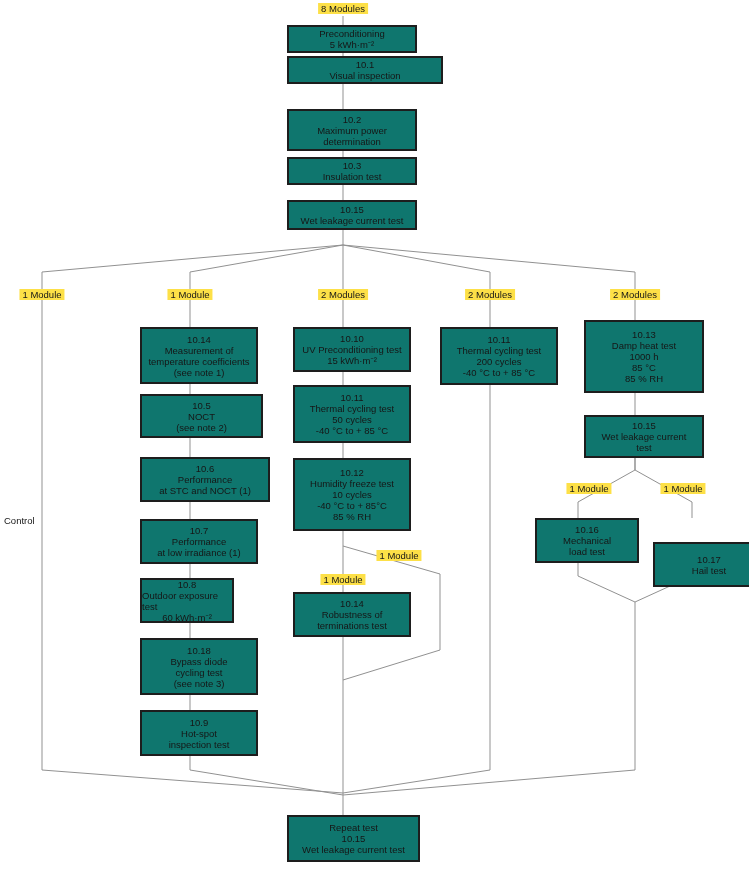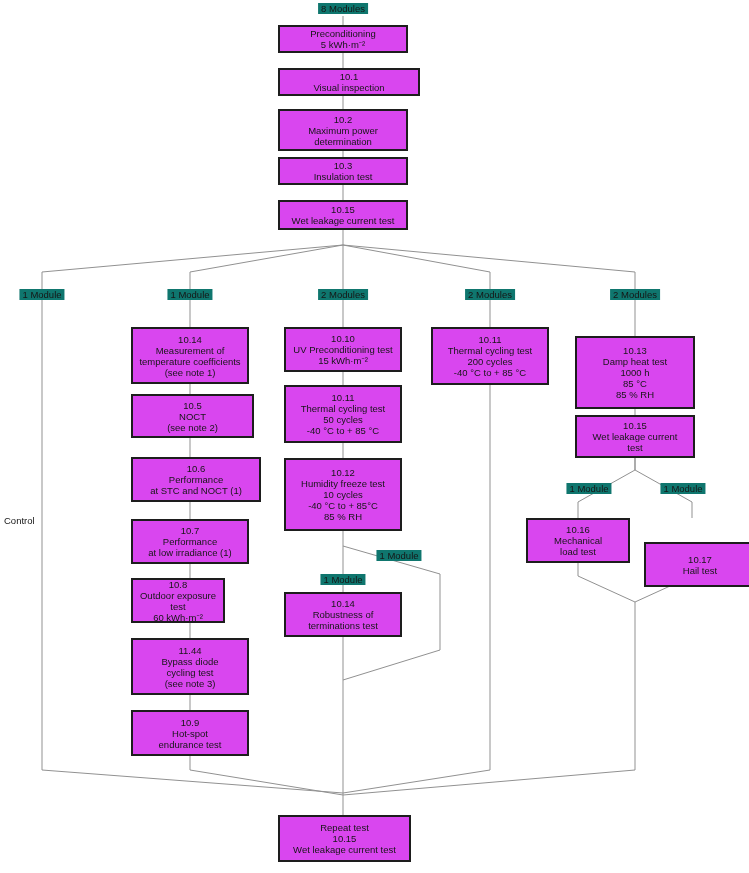--- a/index.html
+++ b/index.html
@@ -1,23 +1,23 @@
 <!DOCTYPE html>
 <html><head>
 <meta charset="utf-8">
 <style>
   html,body{margin:0;padding:0;background:#ffffff;}
   #page{position:relative;width:749px;height:873px;background:#ffffff;overflow:hidden;
         font-family:"Liberation Sans",sans-serif;color:#161616;}
   #wires{position:absolute;left:0;top:0;width:749px;height:873px;}
-  .box{position:absolute;box-sizing:border-box;border:2px solid #1d1d1d;background:#d946ef;
+  .box{position:absolute;box-sizing:border-box;border:2px solid #1d1d1d;background:#0f766e;
        display:flex;flex-direction:column;align-items:center;justify-content:center;
-       text-align:center;font-size:9.5px;line-height:11px;color:#161616;}
+       font-size:9.5px;line-height:11px;color:#161616;margin-left:9px;}
   .lbl{position:absolute;font-size:9.5px;line-height:11px;color:#161616;white-space:nowrap;}
-  .ctr{transform:translateX(-50%);background:#0f766e;padding:0 3px;}
+  .ctr{transform:translateX(-50%);background:#fde047;padding:0 3px;}
   .footer{white-space:pre;font-size:10px;margin-top:45px;}
 </style>
 </head>
 <body>
 
 <div id="page">
 
   <svg id="wires" viewBox="0 0 749 873" stroke="#919191" stroke-width="1" fill="none">
     <line x1="343" y1="16" x2="343" y2="245"></line>
     <line x1="343" y1="245" x2="42" y2="272"></line>
@@ -39,21 +39,21 @@
     <line x1="490" y1="770" x2="343" y2="793"></line>
     <line x1="635" y1="770" x2="343" y2="795"></line>
   </svg>
 
   <div class="lbl ctr" style="left:343px;top:3px;">8 Modules</div>
 
   <div class="box" style="left:278px;top:25px;width:130px;height:28px">
     <div>Preconditioning</div>
     <div>5 kWh·m⁻²</div>
   </div>
-  <div class="box" style="left:278px;top:68px;width:142px;height:28px">
+  <div class="box" style="left:278px;top:56px;width:156px;height:28px">
     <div>10.1</div>
     <div>Visual inspection</div>
   </div>
   <div class="box" style="left:278px;top:109px;width:130px;height:42px">
     <div>10.2</div>
     <div>Maximum power</div>
     <div>determination</div>
   </div>
   <div class="box" style="left:278px;top:157px;width:130px;height:28px">
     <div>10.3</div>
@@ -92,29 +92,29 @@
     <div>10.7</div>
     <div>Performance</div>
     <div>at low irradiance (1)</div>
   </div>
   <div class="box" style="left:131px;top:578px;width:94px;height:45px">
     <div>10.8</div>
     <div>Outdoor exposure test</div>
     <div>60 kWh·m⁻²</div>
   </div>
   <div class="box" style="left:131px;top:638px;width:118px;height:57px">
-    <div>11.44</div>
+    <div>10.18</div>
     <div>Bypass diode</div>
     <div>cycling test</div>
     <div>(see note 3)</div>
   </div>
   <div class="box" style="left:131px;top:710px;width:118px;height:46px">
     <div>10.9</div>
     <div>Hot-spot</div>
-    <div>endurance test</div>
+    <div>inspection test</div>
   </div>
 
   <div class="box" style="left:284px;top:327px;width:118px;height:45px">
     <div>10.10</div>
     <div>UV Preconditioning test</div>
     <div>15 kWh·m⁻²</div>
   </div>
   <div class="box" style="left:284px;top:385px;width:118px;height:58px">
     <div>10.11</div>
     <div>Thermal cycling test</div>
@@ -136,21 +136,21 @@
     <div>terminations test</div>
   </div>
 
   <div class="box" style="left:431px;top:327px;width:118px;height:58px">
     <div>10.11</div>
     <div>Thermal cycling test</div>
     <div>200 cycles</div>
     <div>-40 °C to + 85 °C</div>
   </div>
 
-  <div class="box" style="left:575px;top:336px;width:120px;height:73px">
+  <div class="box" style="left:575px;top:320px;width:120px;height:73px">
     <div>10.13</div>
     <div>Damp heat test</div>
     <div>1000 h</div>
     <div>85 °C</div>
     <div>85 % RH</div>
   </div>
   <div class="box" style="left:575px;top:415px;width:120px;height:43px">
     <div>10.15</div>
     <div>Wet leakage current</div>
     <div>test</div>

